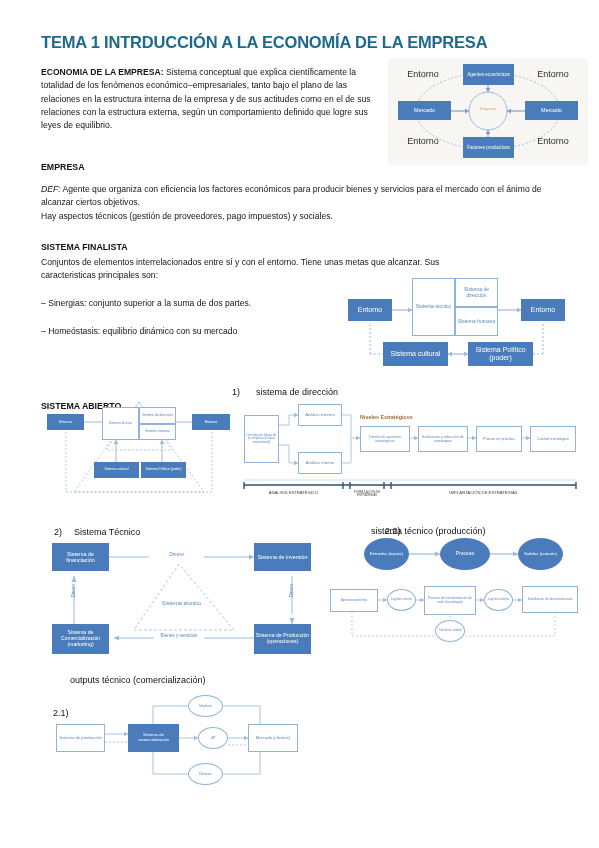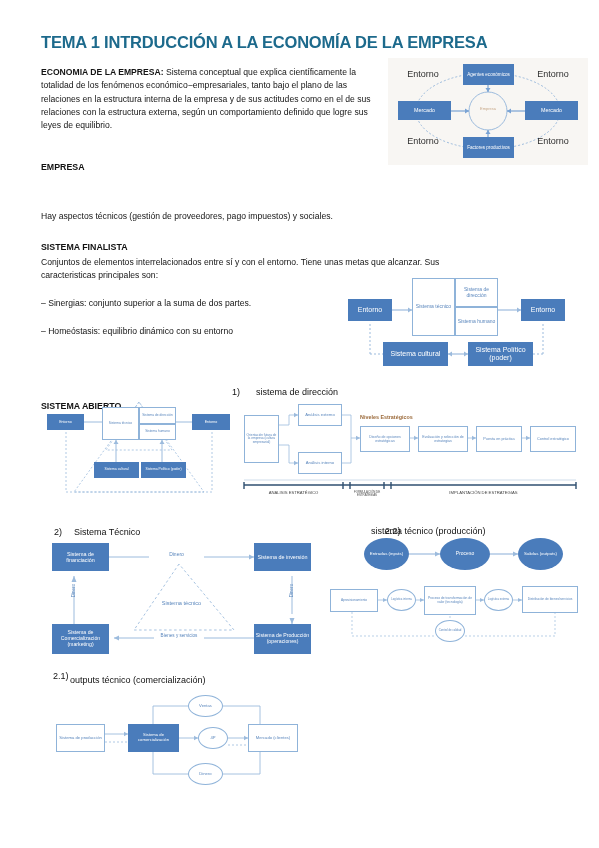--- a/index.html
+++ b/index.html
@@ -101,26 +101,29 @@
     <div class="bx" style="left:10px; top:43px; width:53px; height:19px; font-size:5.4px;">Mercado</div>
     <div class="bx" style="left:137px; top:43px; width:53px; height:19px; font-size:5.4px;">Mercado</div>
     <div class="lbl" style="left:80px; top:49px; width:40px; font-size:4px; color:#c8a98a;">Empresa</div>
     <div class="lbld" style="left:9px; top:12px; width:52px; font-size:9px; color:#2f2f2f;">Entorno</div>
     <div class="lbld" style="left:139px; top:12px; width:52px; font-size:9px; color:#2f2f2f;">Entorno</div>
     <div class="lbld" style="left:9px; top:79px; width:52px; font-size:9px; color:#2f2f2f;">Entorno</div>
     <div class="lbld" style="left:139px; top:79px; width:52px; font-size:9px; color:#2f2f2f;">Entorno</div>
   </div>
 
   <div class="sect" style="left:41px; top:162px;">EMPRESA</div>
+  <div class="para" style="left:41px; top:183px; width:509px;">
+    <i>DEF:</i><span> Agente que organiza con eficiencia los factores económicos para producir bienes y servicios para el mercado con el ánimo de alcanzar ciertos objetivos.</span>
+  </div>
   <div class="para" style="left:41px; top:210px; width:509px;">Hay aspectos técnicos (gestión de proveedores, pago impuestos) y sociales.</div>
 
   <div class="sect" style="left:41px; top:242px;">SISTEMA FINALISTA</div>
   <div class="para" style="left:41px; top:256px; width:400px;">Conjuntos de elementos interrelacionados entre sí y con el entorno. Tiene unas metas que alcanzar. Sus caracteristicas principales son:</div>
   <div class="para" style="left:41px; top:297px; width:300px;">– Sinergias: conjunto superior a la suma de dos partes.</div>
-  <div class="para" style="left:41px; top:325px; width:300px;">– Homeóstasis: equilibrio dinámico con su entorno</div>
+  <div class="para" style="left:41px; top:325px; width:300px;">– Homeóstasis: equilibrio dinámico con su mercado</div>
 
   <div class="dg" id="d2">
     <svg width="250" height="100">
       <line x1="54" y1="34" x2="74" y2="34" stroke="#9cbbdd" stroke-width="1.2"></line>
       <polygon points="74,34 70,31.5 70,36.5" fill="#9cbbdd"></polygon>
       <line x1="160" y1="34" x2="183" y2="34" stroke="#9cbbdd" stroke-width="1.2"></line>
       <polygon points="183,34 179,31.5 179,36.5" fill="#9cbbdd"></polygon>
       <line x1="32" y1="48" x2="32" y2="78" stroke="#9cbbdd" stroke-width="1" stroke-dasharray="2,2"></line>
       <line x1="32" y1="78" x2="45" y2="78" stroke="#9cbbdd" stroke-width="1" stroke-dasharray="2,2"></line>
       <line x1="205" y1="48" x2="205" y2="78" stroke="#9cbbdd" stroke-width="1" stroke-dasharray="2,2"></line>
@@ -256,21 +259,21 @@
     <div class="ov" style="left:110px; top:2px; width:50px; height:32px; font-size:5px;">Proceso</div>
     <div class="ov" style="left:188px; top:2px; width:45px; height:32px; font-size:4.4px;">Salidas (outputs)</div>
     <div class="bxo" style="left:0px; top:53px; width:48px; height:23px; font-size:3.2px;">Aprovisionamiento</div>
     <div class="ovo" style="left:57px; top:53px; width:29px; height:22px; font-size:2.8px;">Logística interna</div>
     <div class="bxo" style="left:94px; top:50px; width:52px; height:29px; font-size:3.3px;">Proceso de transformación de valor (tecnología)</div>
     <div class="ovo" style="left:154px; top:53px; width:29px; height:22px; font-size:2.8px;">Logística externa</div>
     <div class="bxo" style="left:192px; top:50px; width:56px; height:27px; font-size:3.2px;">Distribución de bienes/servicios</div>
     <div class="ovo" style="left:105px; top:84px; width:30px; height:22px; font-size:2.8px;">Control de calidad</div>
   </div>
 
-  <div class="numlbl" style="left:53px; top:671px;">2.1)</div>
+  <div class="numlbl" style="left:53px; top:708px;">2.1)</div>
   <div class="numlbl" style="left:70px; top:675px;">outputs técnico (comercialización)</div>
   <div class="dg" id="d7">
     <svg width="280" height="95">
       <line x1="57" y1="42" x2="80" y2="42" stroke="#9cbbdd" stroke-width="0.9"></line>
       <polygon points="80,42 76,39.8 76,44.2" fill="#9cbbdd"></polygon>
       <line x1="57" y1="50" x2="80" y2="50" stroke="#9cbbdd" stroke-width="0.8" stroke-dasharray="2,2"></line>
       <line x1="131" y1="46" x2="150" y2="46" stroke="#9cbbdd" stroke-width="0.9"></line>
       <polygon points="150,46 146,43.8 146,48.2" fill="#9cbbdd"></polygon>
       <line x1="180" y1="46" x2="200" y2="46" stroke="#9cbbdd" stroke-width="0.9"></line>
       <polygon points="200,46 196,43.8 196,48.2" fill="#9cbbdd"></polygon>

